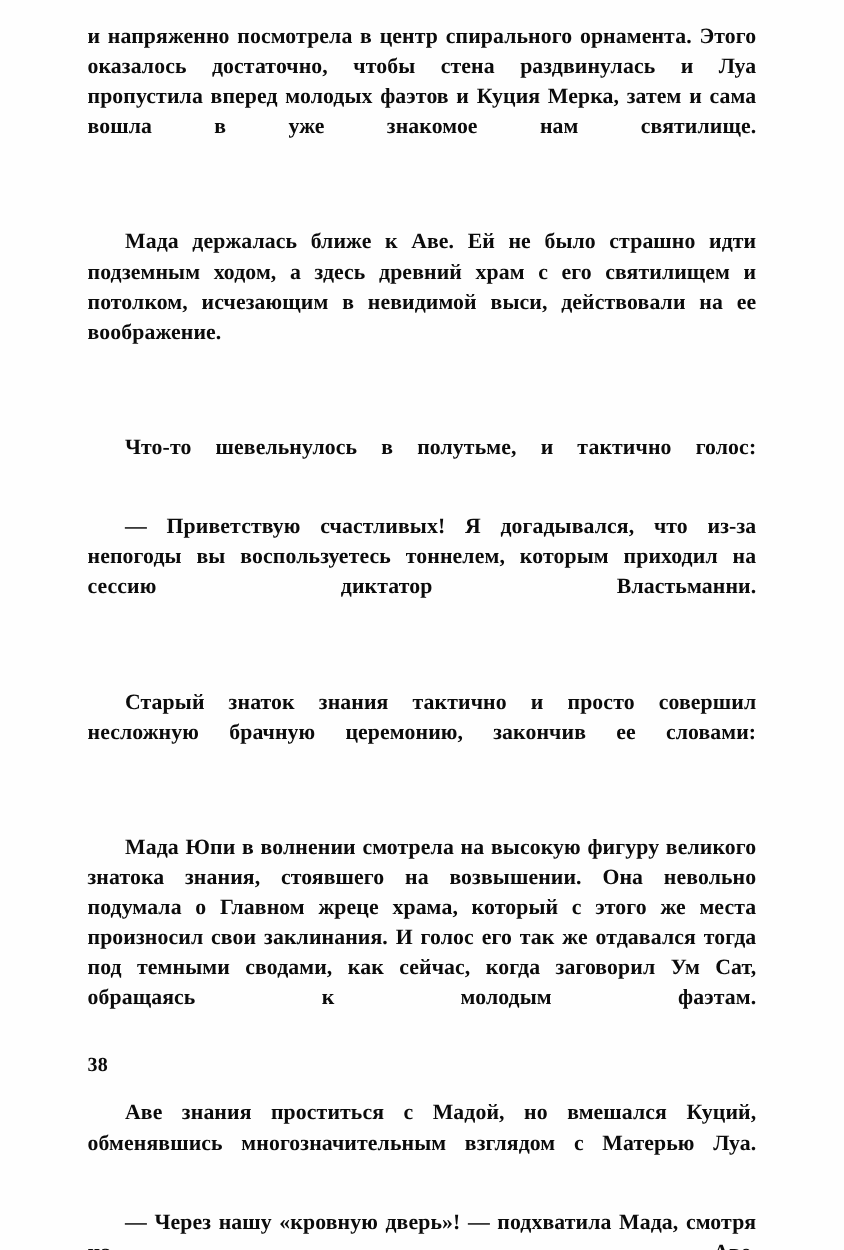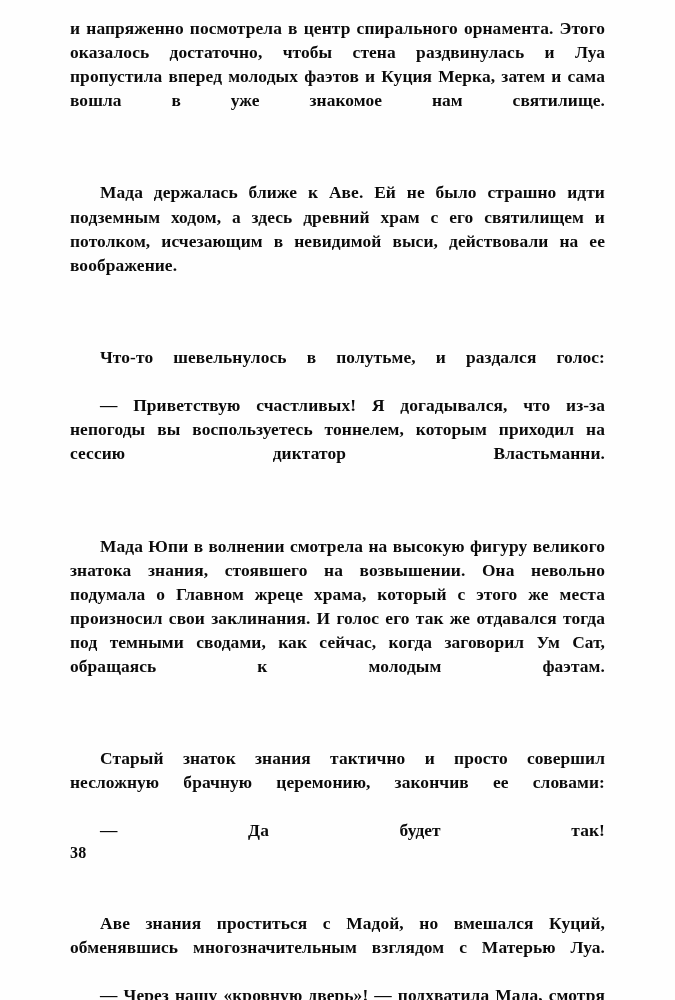--- a/index.html
+++ b/index.html
@@ -46,20 +46,21 @@
 
   
   .para.indent {
     text-indent: 30px;
     margin-top: 44px;
   }
 
   
   .para.dialogue {
     text-indent: 30px;
+    margin-top: 15px;
   }
 
   
   .para::after {
     content: "";
     display: inline-block;
     width: 100%;
   }
 
   .page-number {
@@ -77,29 +78,28 @@
 <body>
 
 <div class="page">
 
   <div class="text-block">
 
     <p class="para cont">и напряженно посмотрела в центр спирального орнамента. Этого оказалось достаточно, чтобы стена раздвинулась и Луа пропустила вперед молодых фаэтов и Куция Мерка, затем и сама вошла в уже знакомое нам святилище.</p>
 
     <p class="para indent">Мада держалась ближе к Аве. Ей не было страшно идти подземным ходом, а здесь древний храм с его святилищем и потолком, исчезающим в невидимой выси, действовали на ее воображение.</p>
 
-    <p class="para indent">Что-то шевельнулось в полутьме, и раздался голос:</p>
+    <p class="para indent">Что-то шевельнулось в полутьме, и тактично голос:</p>
 
     <p class="para dialogue">— Приветствую счастливых! Я догадывался, что из-за непогоды вы воспользуетесь тоннелем, которым приходил на сессию диктатор Властьманни.</p>
 
+    <p class="para indent">Старый знаток знания тактично и просто совершил несложную брачную церемонию, закончив ее словами:</p>
+
     <p class="para indent">Мада Юпи в волнении смотрела на высокую фигуру великого знатока знания, стоявшего на возвышении. Она невольно подумала о Главном жреце храма, который с этого же места произносил свои заклинания. И голос его так же отдавался тогда под темными сводами, как сейчас, когда заговорил Ум Сат, обращаясь к молодым фаэтам.</p>
 
-    <p class="para indent">Старый знаток знания тактично и просто совершил несложную брачную церемонию, закончив ее словами:</p>
-
-    <p class="para dialogue">— Да будет так!</p>
 
 
 
     <p class="para indent">Аве знания проститься с Мадой, но вмешался Куций, обменявшись многозначительным взглядом с Матерью Луа.</p>
 
 
     <p class="para dialogue">— Через нашу «кровную дверь»! — подхватила Мада, смотря на Аве.</p>
 
   </div>
 

